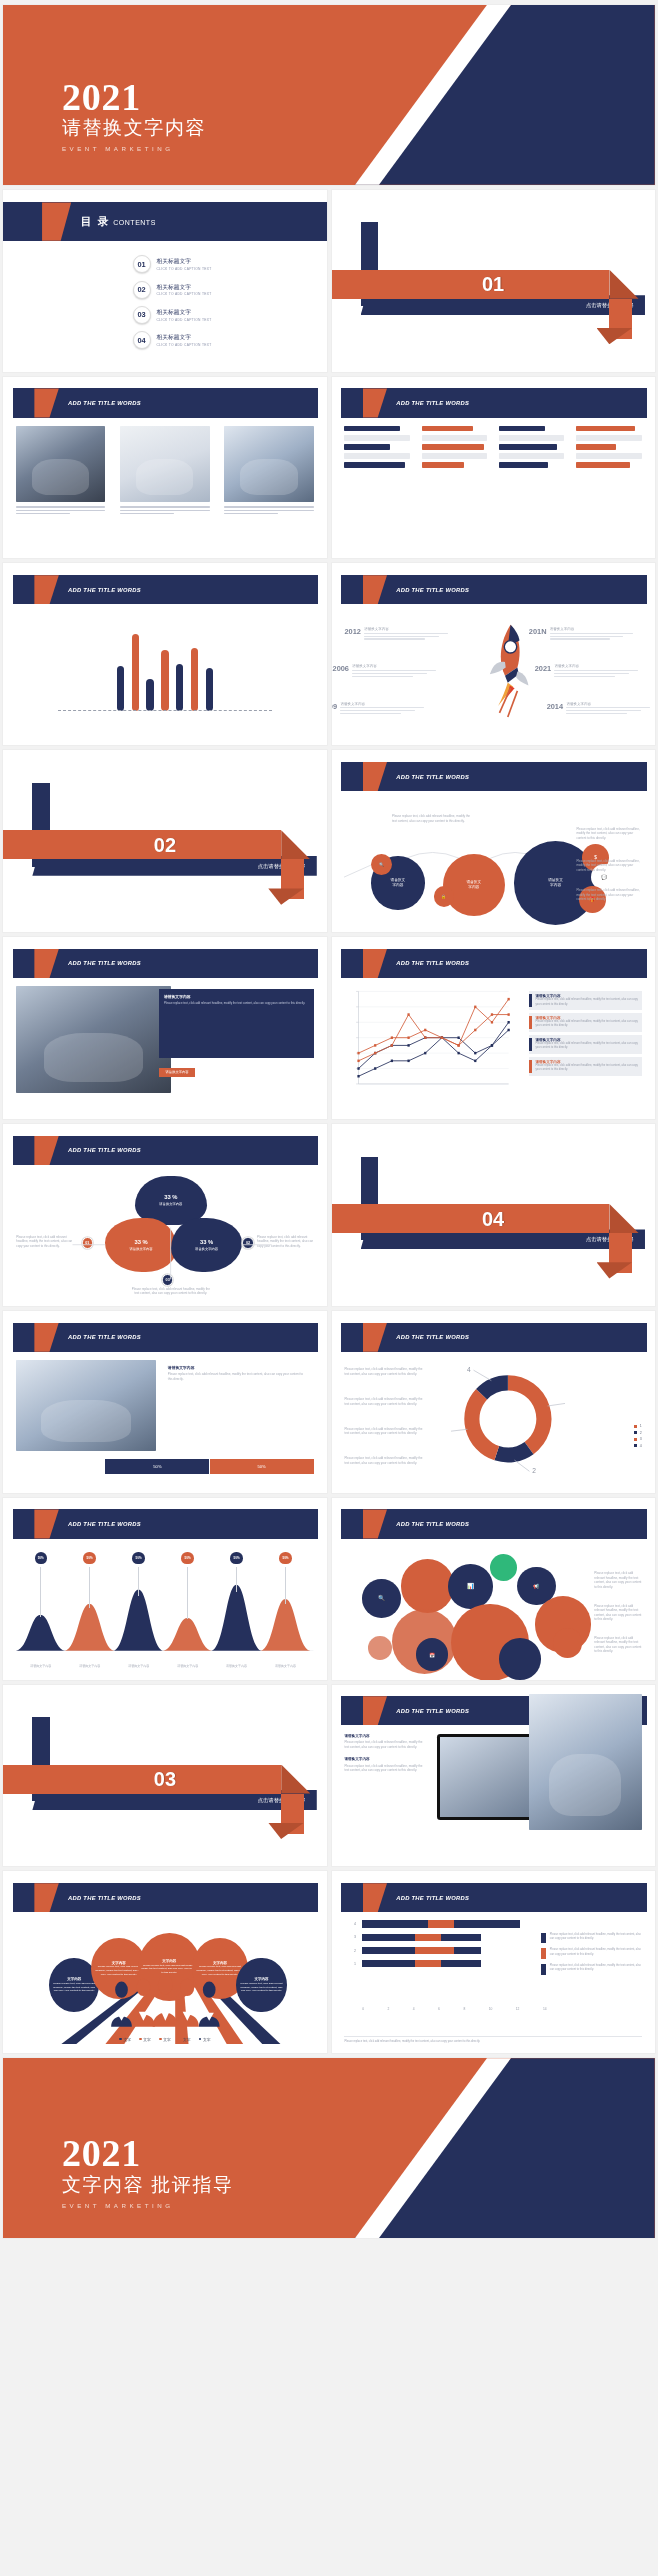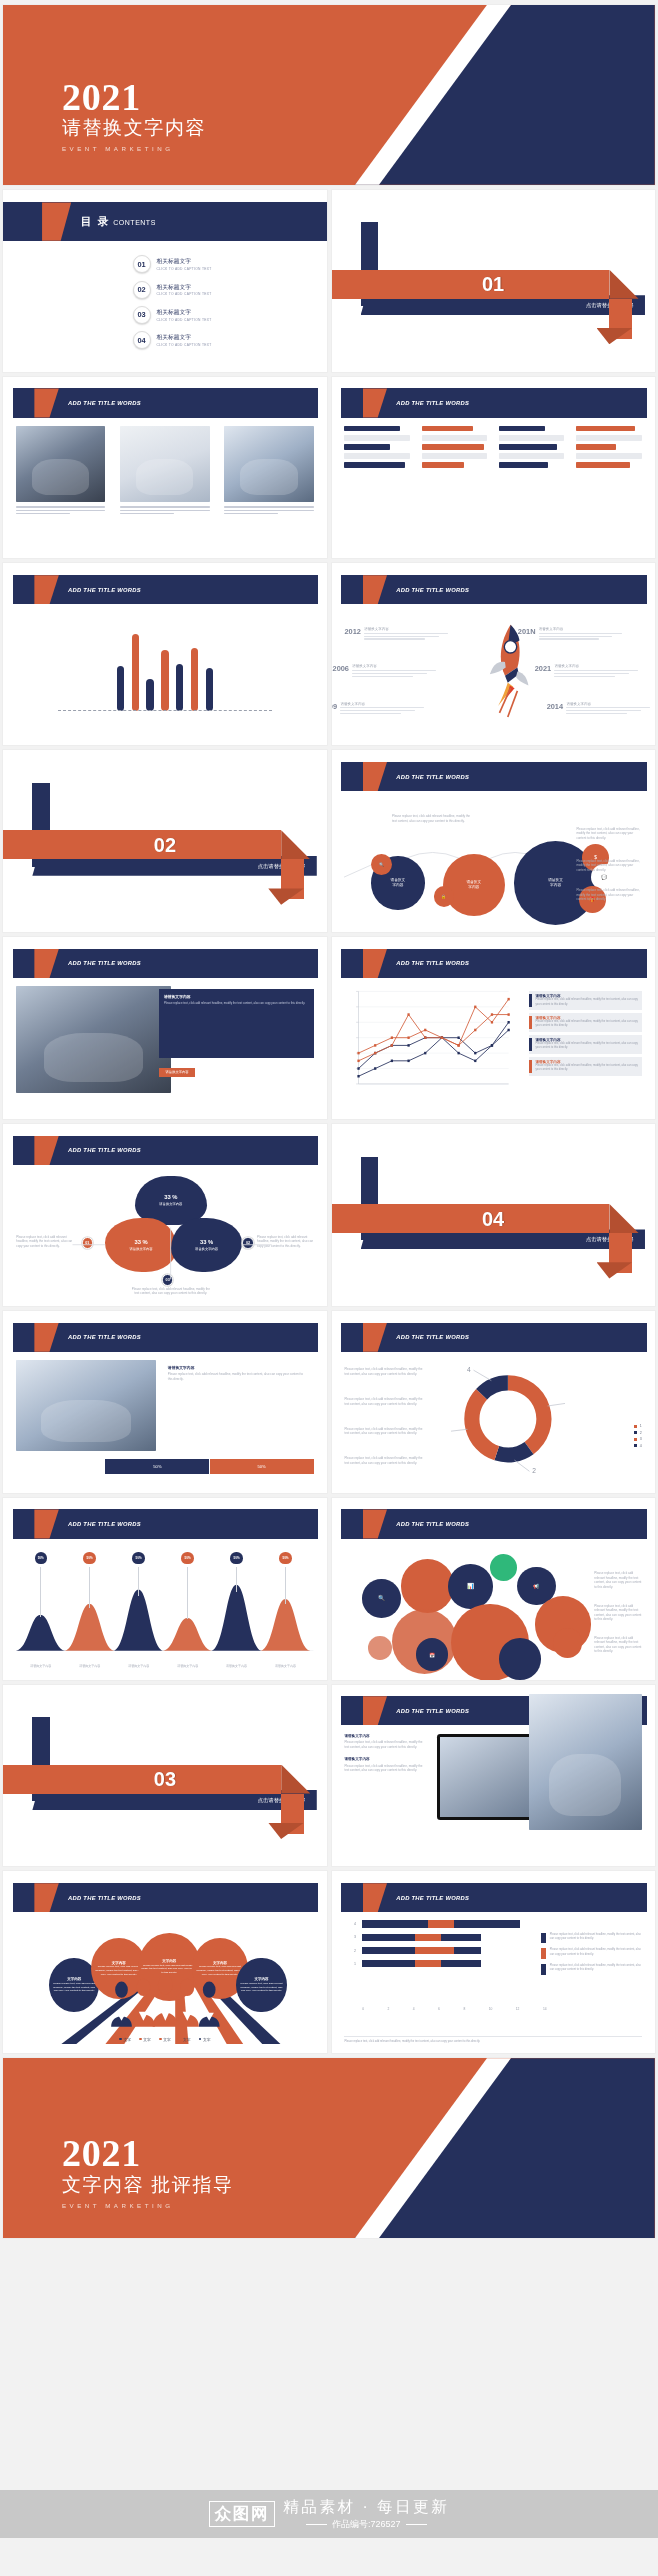--- a/index.html
+++ b/index.html
@@ -446,21 +446,21 @@
           </div>
           <div class="tl-item" style="left:-8%;top:72%">
             <div class="tl-year">2009</div>
             <div style="flex:1">
               <div class="tl-cn">请替换文字内容</div>
               <div class="tl-ln" style="width:90%"></div>
                 <div class="tl-ln" style="width:80%;margin-top:1.6px"></div>
                 <div class="tl-ln" style="width:65%;margin-top:1.6px"></div>
             </div>
           </div>
-          <div class="tl-item" style="right:11px;top:12%">
+          <div class="tl-item" style="right:0;top:12%">
             <div class="tl-year">201N</div>
             <div style="flex:1">
               <div class="tl-cn">请替换文字内容</div>
               <div class="tl-ln" style="width:90%"></div>
                 <div class="tl-ln" style="width:80%;margin-top:1.6px"></div>
                 <div class="tl-ln" style="width:65%;margin-top:1.6px"></div>
             </div>
           </div>
           <div class="tl-item" style="right:-2%;top:42%">
             <div class="tl-year">2021</div>
@@ -1008,26 +1008,15 @@
   <div class="slide full cover closing" style="aspect-ratio:790/218;margin-top:5px;">
     <div class="navy-wedge"></div>
     <div class="white-slash"></div>
     <div class="cover-text">
       <div class="cover-year">2021</div>
       <div class="cover-cn">文字内容 批评指导</div>
       <div class="cover-en">EVENT MARKETING</div>
     </div>
   </div>
 
-  <div class="wm">
-    <div class="wm-logo">众图网</div>
-    <div class="wm-r">
-      <div class="wm-top">精品素材 · 每日更新</div>
-      <div class="wm-bot">
-        <i></i>
-          <span>作品编号:726527</span>
-          <i></i>
-      </div>
-    </div>
-  </div>
 
 </div>
 
 
 </body></html>

